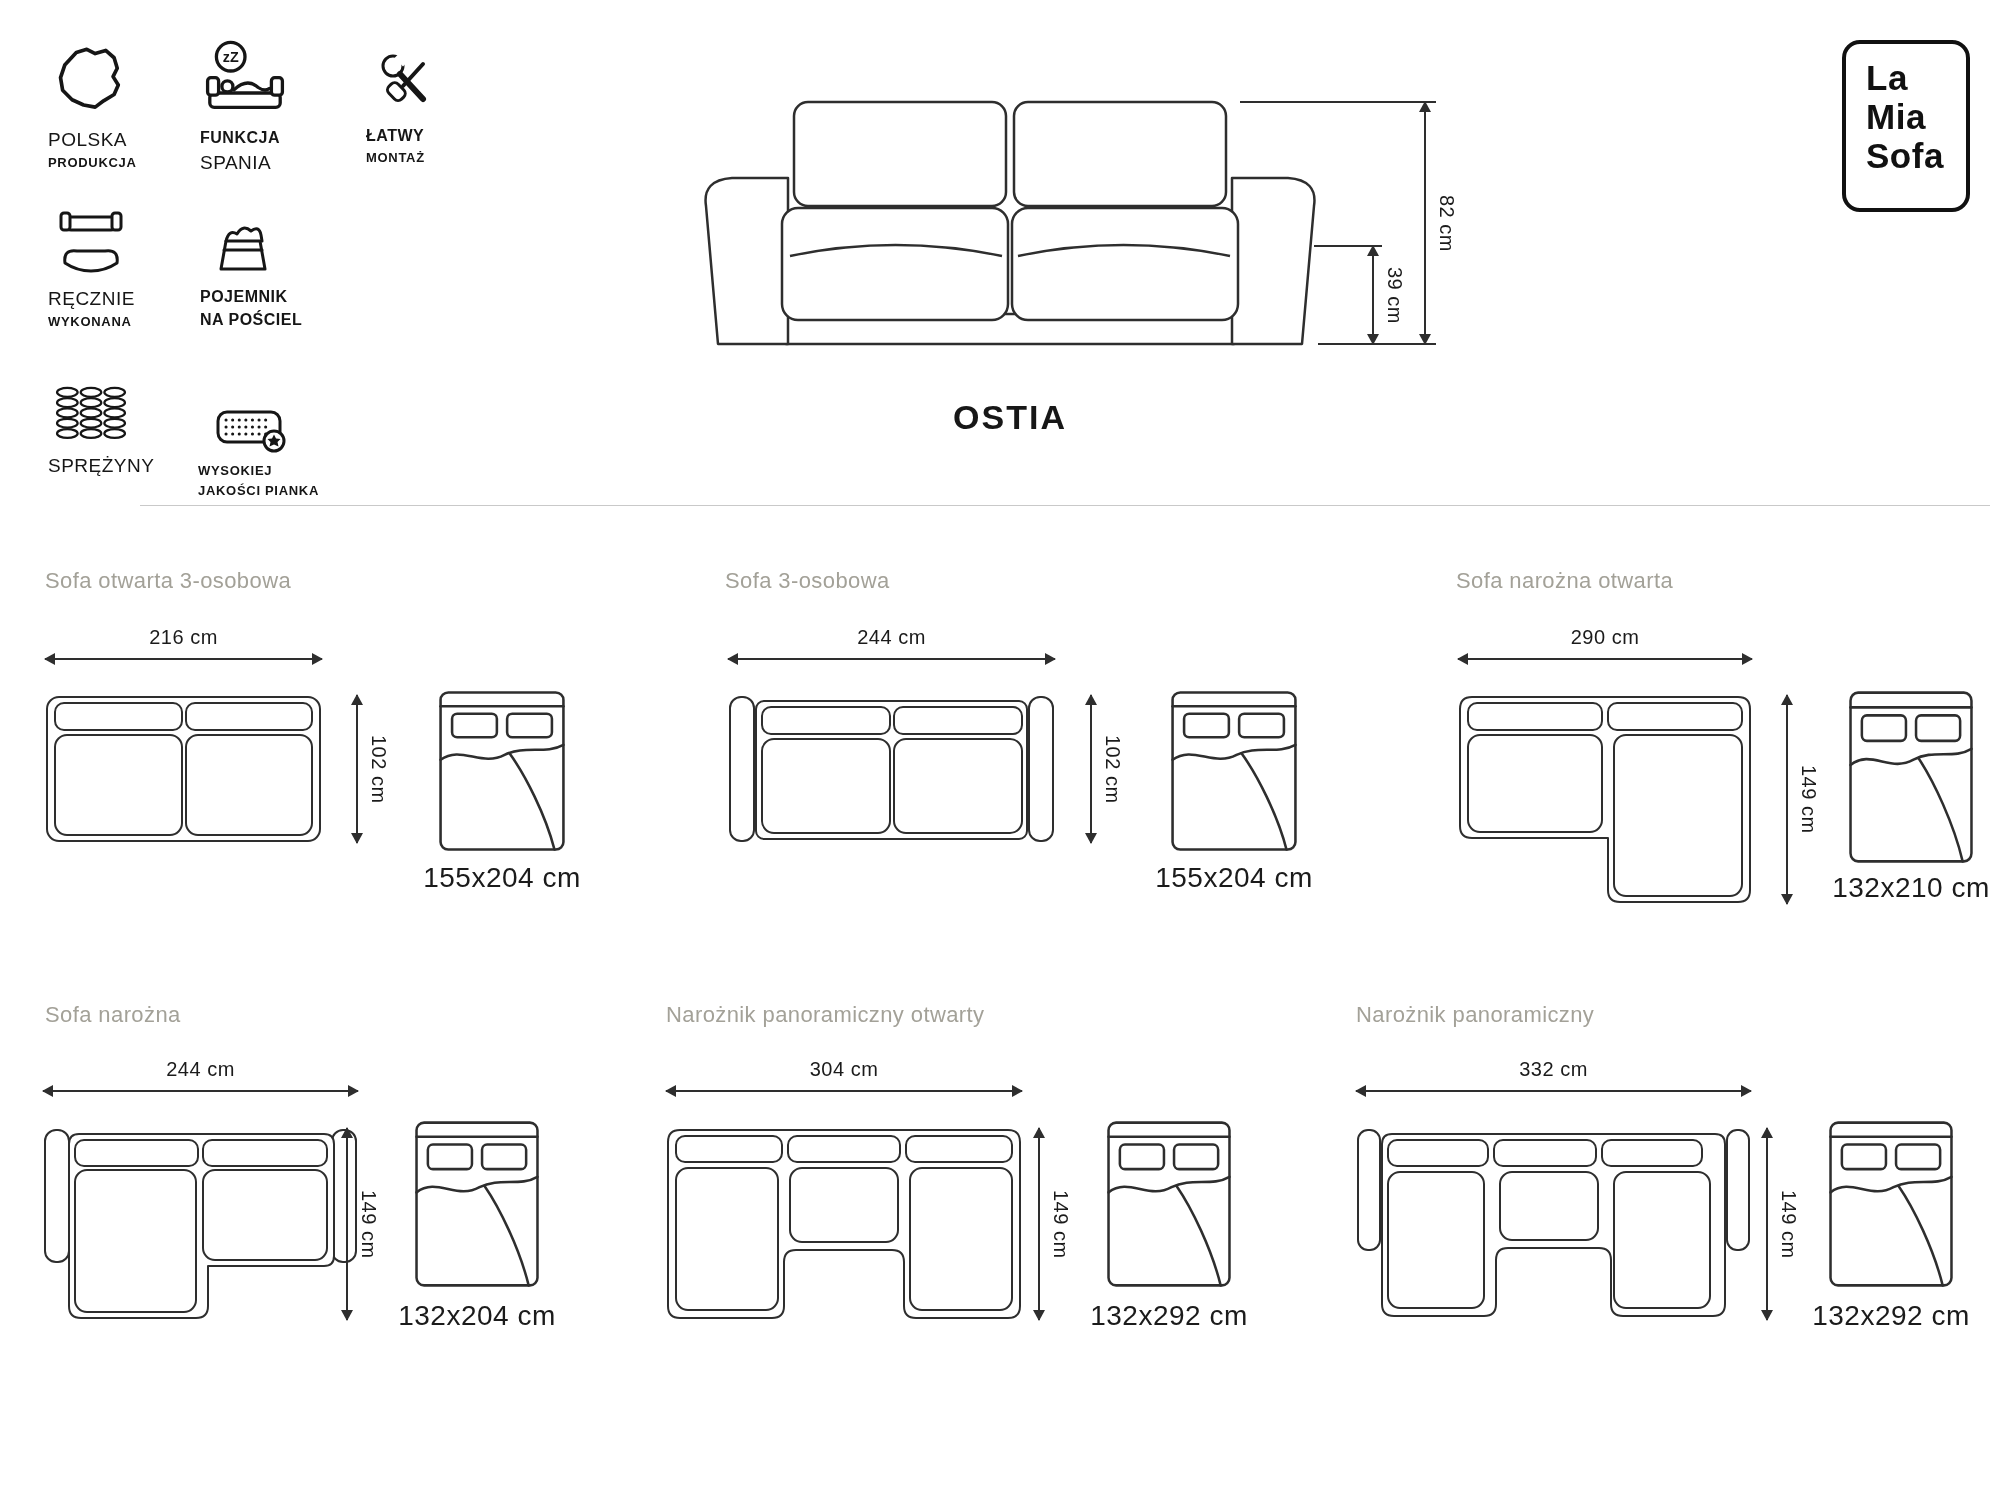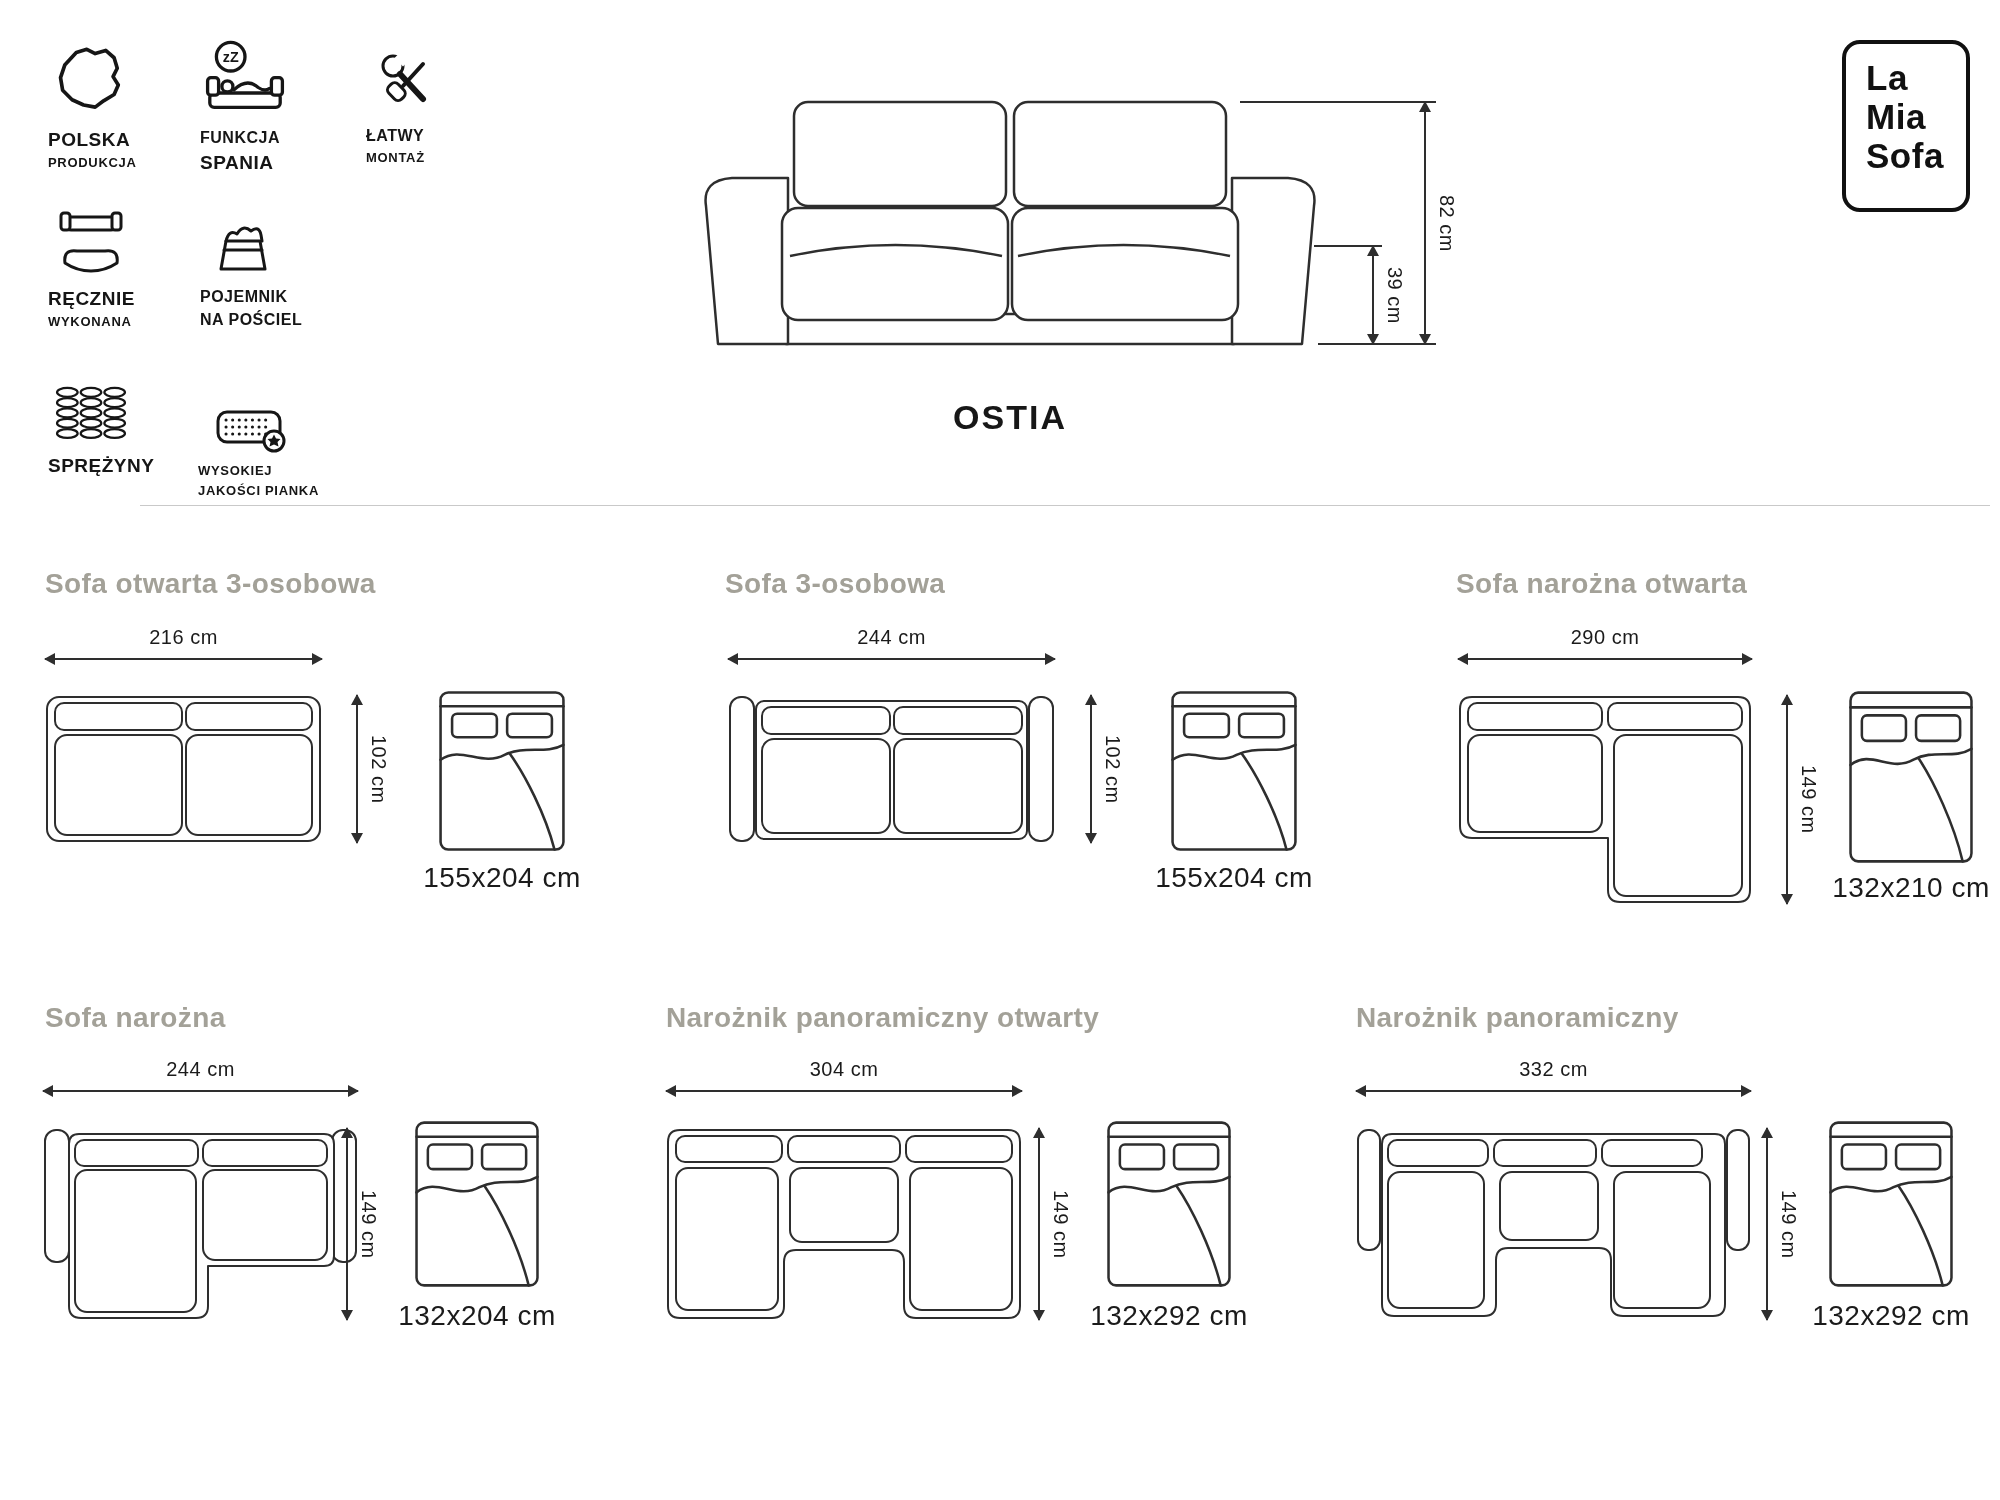--- a/index.html
+++ b/index.html
@@ -4,32 +4,32 @@
 <style>
   * { margin:0; padding:0; box-sizing:border-box; }
   html,body { background:#fff; }
   body { font-family:"Liberation Sans", sans-serif; color:#1c1c1c; }
   .canvas { position:relative; width:2000px; height:1500px; background:#fff; overflow:hidden; }
   .e { position:absolute; }
   svg { display:block; }
 
   
   .feature { position:absolute; display:flex; flex-direction:column; align-items:flex-start; text-align:center; gap:2px; }
-  .t-lg { font-size:19px; font-weight:700; letter-spacing:.5px; color:#161616; line-height:1.25; }
+  .t-lg { font-size:19px; font-weight:400; letter-spacing:.5px; color:#161616; line-height:1.25; }
   .t-md { font-size:16px; font-weight:700; letter-spacing:.5px; color:#161616; line-height:1.3; }
   .t-sm { font-size:13px; font-weight:700; letter-spacing:.7px; color:#161616; line-height:1.35; }
 
   
   .logo { border:4px solid #111; border-radius:18px; padding:14px 20px; color:#111; }
   .logo div { font-size:35px; font-weight:800; line-height:1.12; letter-spacing:.5px; }
 
   .product-title { font-size:34px; font-weight:700; letter-spacing:2px; text-align:center; color:#171717; }
   .divider { position:absolute; height:1px; background:#c9c9c9; }
 
-  .ptitle { position:absolute; font-size:28px; font-weight:700; letter-spacing:.4px; color:#a3a198; white-space:nowrap; }
+  .ptitle { position:absolute; font-size:22px; font-weight:400; letter-spacing:.4px; color:#a3a198; white-space:nowrap; }
 
   
   .dim-h { position:absolute; display:flex; flex-direction:column; align-items:center; gap:9px; }
   .dim-v { position:absolute; display:flex; gap:9px; }
   .dim-label { font-size:20px; font-weight:400; letter-spacing:.5px; color:#1b1b1b; white-space:nowrap; }
   .dim-label-v { writing-mode:vertical-rl; font-size:20px; font-weight:400; letter-spacing:.5px; color:#1b1b1b; align-self:center; white-space:nowrap; }
   .h-arrow { position:relative; width:100%; height:2px; background:#2e2e2e; }
   .h-arrow::before,.h-arrow::after { content:""; position:absolute; top:-5px; width:0; height:0; border-top:6px solid transparent; border-bottom:6px solid transparent; }
   .h-arrow::before { left:-1px; border-right:11px solid #2e2e2e; }
   .h-arrow::after  { right:-1px; border-left:11px solid #2e2e2e; }

